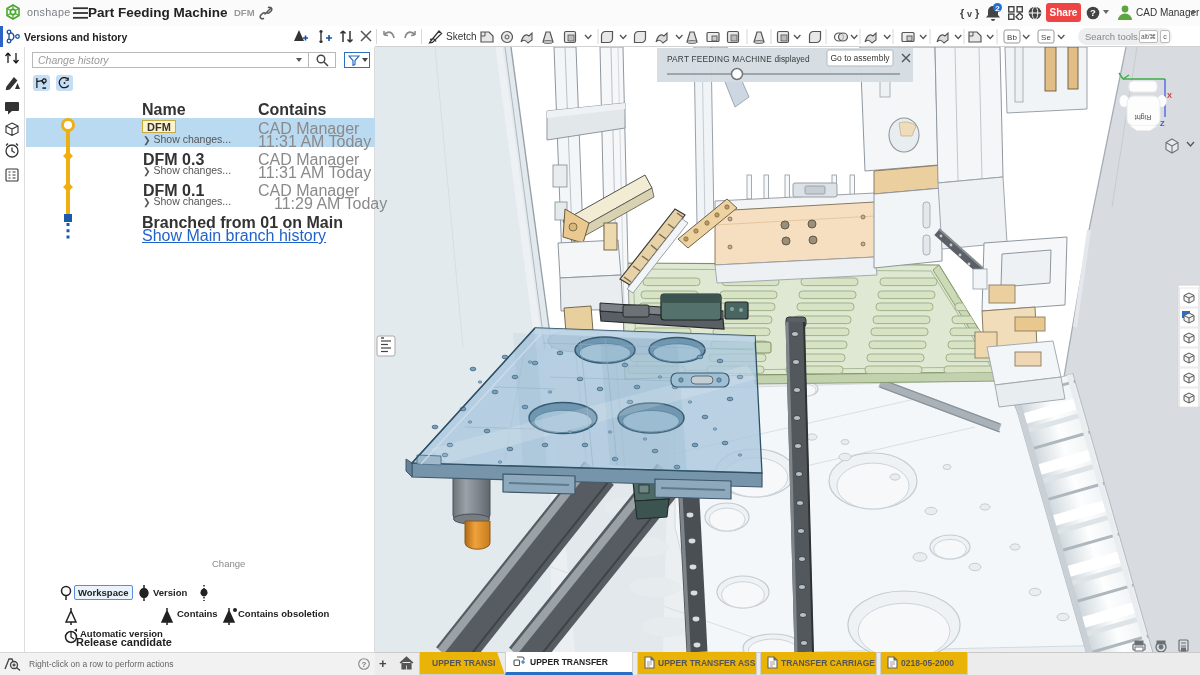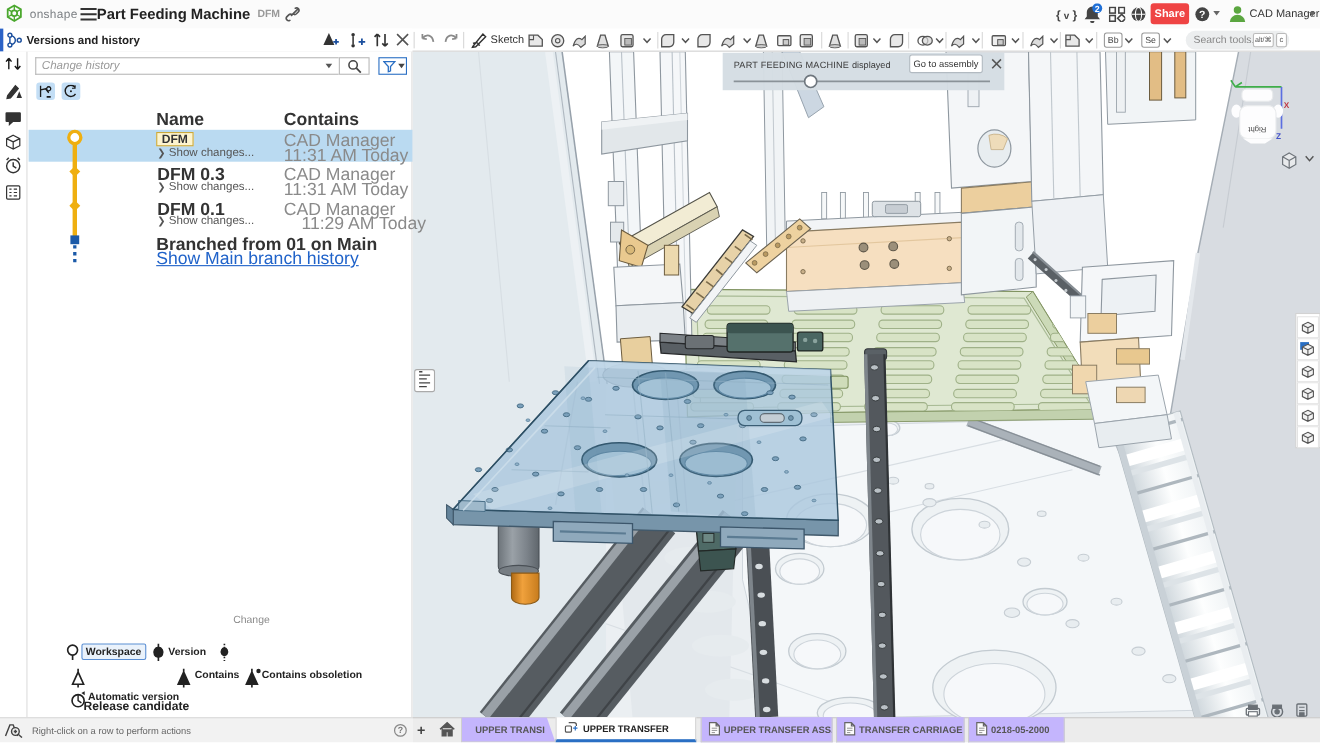--- a/index.html
+++ b/index.html
@@ -19,21 +19,21 @@
   #lpanel { left:0; top:47px; width:375px; height:605px; background:#fff; border-right:1px solid #dcdcdc; }
   #lstrip { left:0; top:47px; width:25px; height:605px; background:#fff; border-right:1px solid #ddd; }
   #phead { left:0; top:26px; width:375px; height:21px; background:#fff; border-left:3px solid #2c63c7; }
   #phtitle { left:24px; top:31px; font-size:10.5px; font-weight:bold; color:#222; }
   .rowtxt { font-size:16px; color:#333; white-space:nowrap; }
   .gtxt { color:#8a8a8a; }
   #selrow { left:26px; top:118px; width:349px; height:29px; background:#badaf1; }
   
   #statusl { left:0; top:652px; width:375px; height:23px; background:#f2f2f2; border-top:1px solid #d9d9d9; }
   #tabbar { left:375px; top:652px; width:825px; height:23px; background:#ececec; border-top:1px solid #c9c9c9; }
-  .tab { position:absolute; top:652px; height:23px; background:#c4b5fd; border:1px solid #cfcfcf; border-top:none; font-size:8.5px; font-weight:bold; color:#555; white-space:nowrap; overflow:hidden; }
+  .tab { position:absolute; top:652px; height:23px; background:#eab308; border:1px solid #cfcfcf; border-top:none; font-size:8.5px; font-weight:bold; color:#555; white-space:nowrap; overflow:hidden; }
 </style>
 </head>
 <body>
 <div id="stage">
 
 <svg id="vp" class="abs" style="left:375px;top:47px" width="825" height="605" viewBox="0 0 825 605">
 <defs>
 <linearGradient id="cylg" x1="0" y1="0" x2="1" y2="0">
  <stop offset="0" stop-color="#6d747a"></stop>
           <stop offset="0.35" stop-color="#9aa1a7"></stop>

